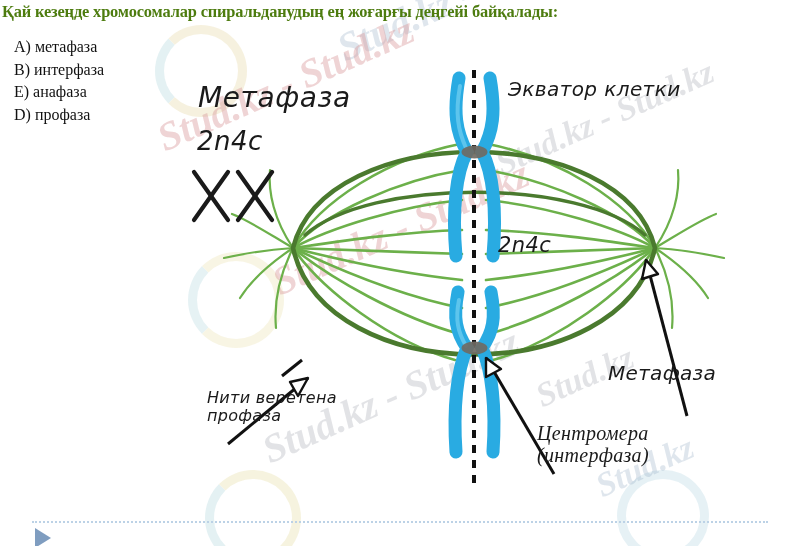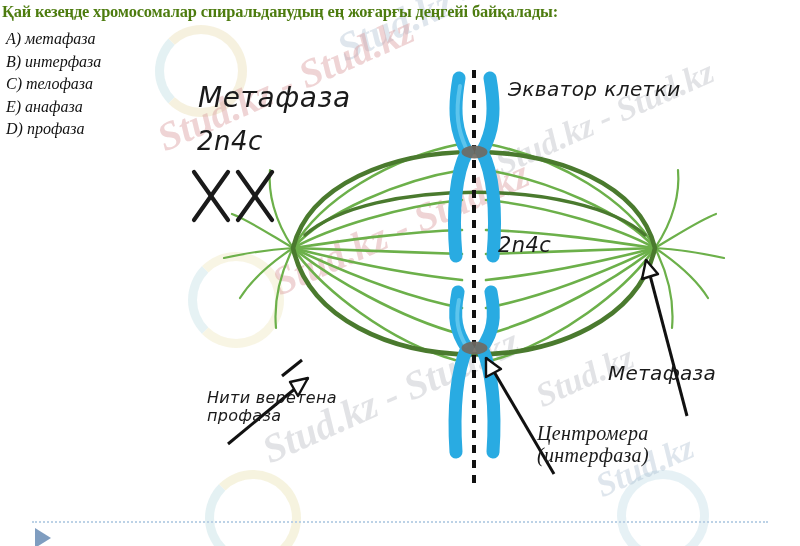--- a/index.html
+++ b/index.html
@@ -30,23 +30,22 @@
     font-weight: bold;
     font-size: 16.4px;
     line-height: 20px;
     letter-spacing: -0.15px;
     white-space: nowrap;
     padding: 2px 0 0 2px;
     color: #4d7c0f;
   }
   #answer-list {
     list-style: none;
-    margin: 4px;
+    margin: 12px;
     padding: 2px 0 0 2px;
-    font-style: italic;
   }
   #answer-list li {
     font-size: 16px;
     line-height: 22.6px;
     color: #111111;
     white-space: nowrap;
   }
 
   
   #diagram {
@@ -198,21 +197,20 @@
   <div class="wm wm-gray" id="wm5">Stud.kz</div>
   <div class="wm wm-gray" id="wm6">Stud.kz - Stud.kz</div>
   <div class="wm wm-blue" id="wm7">Stud.kz</div>
 </div>
 
 <div id="question-block">
   <div id="question-title">Қай кезеңде хромосомалар спиральданудың ең жоғарғы деңгейі байқалады:</div>
   <ul id="answer-list">
     <li>A) метафаза</li>
     <li>B) интерфаза</li>
-    <li>C) телофаза</li>
     <li>E) анафаза</li>
     <li>D)  профаза</li>
   </ul>
 </div>
 
 <div id="diagram">
   <svg width="650" height="440" viewBox="0 0 650 440" xmlns="http://www.w3.org/2000/svg">
 
     <g fill="none" stroke="#6cb04a" stroke-width="2.6" stroke-linecap="round">
       <path d="M143,188 C170,140 240,98 310,84"></path>

